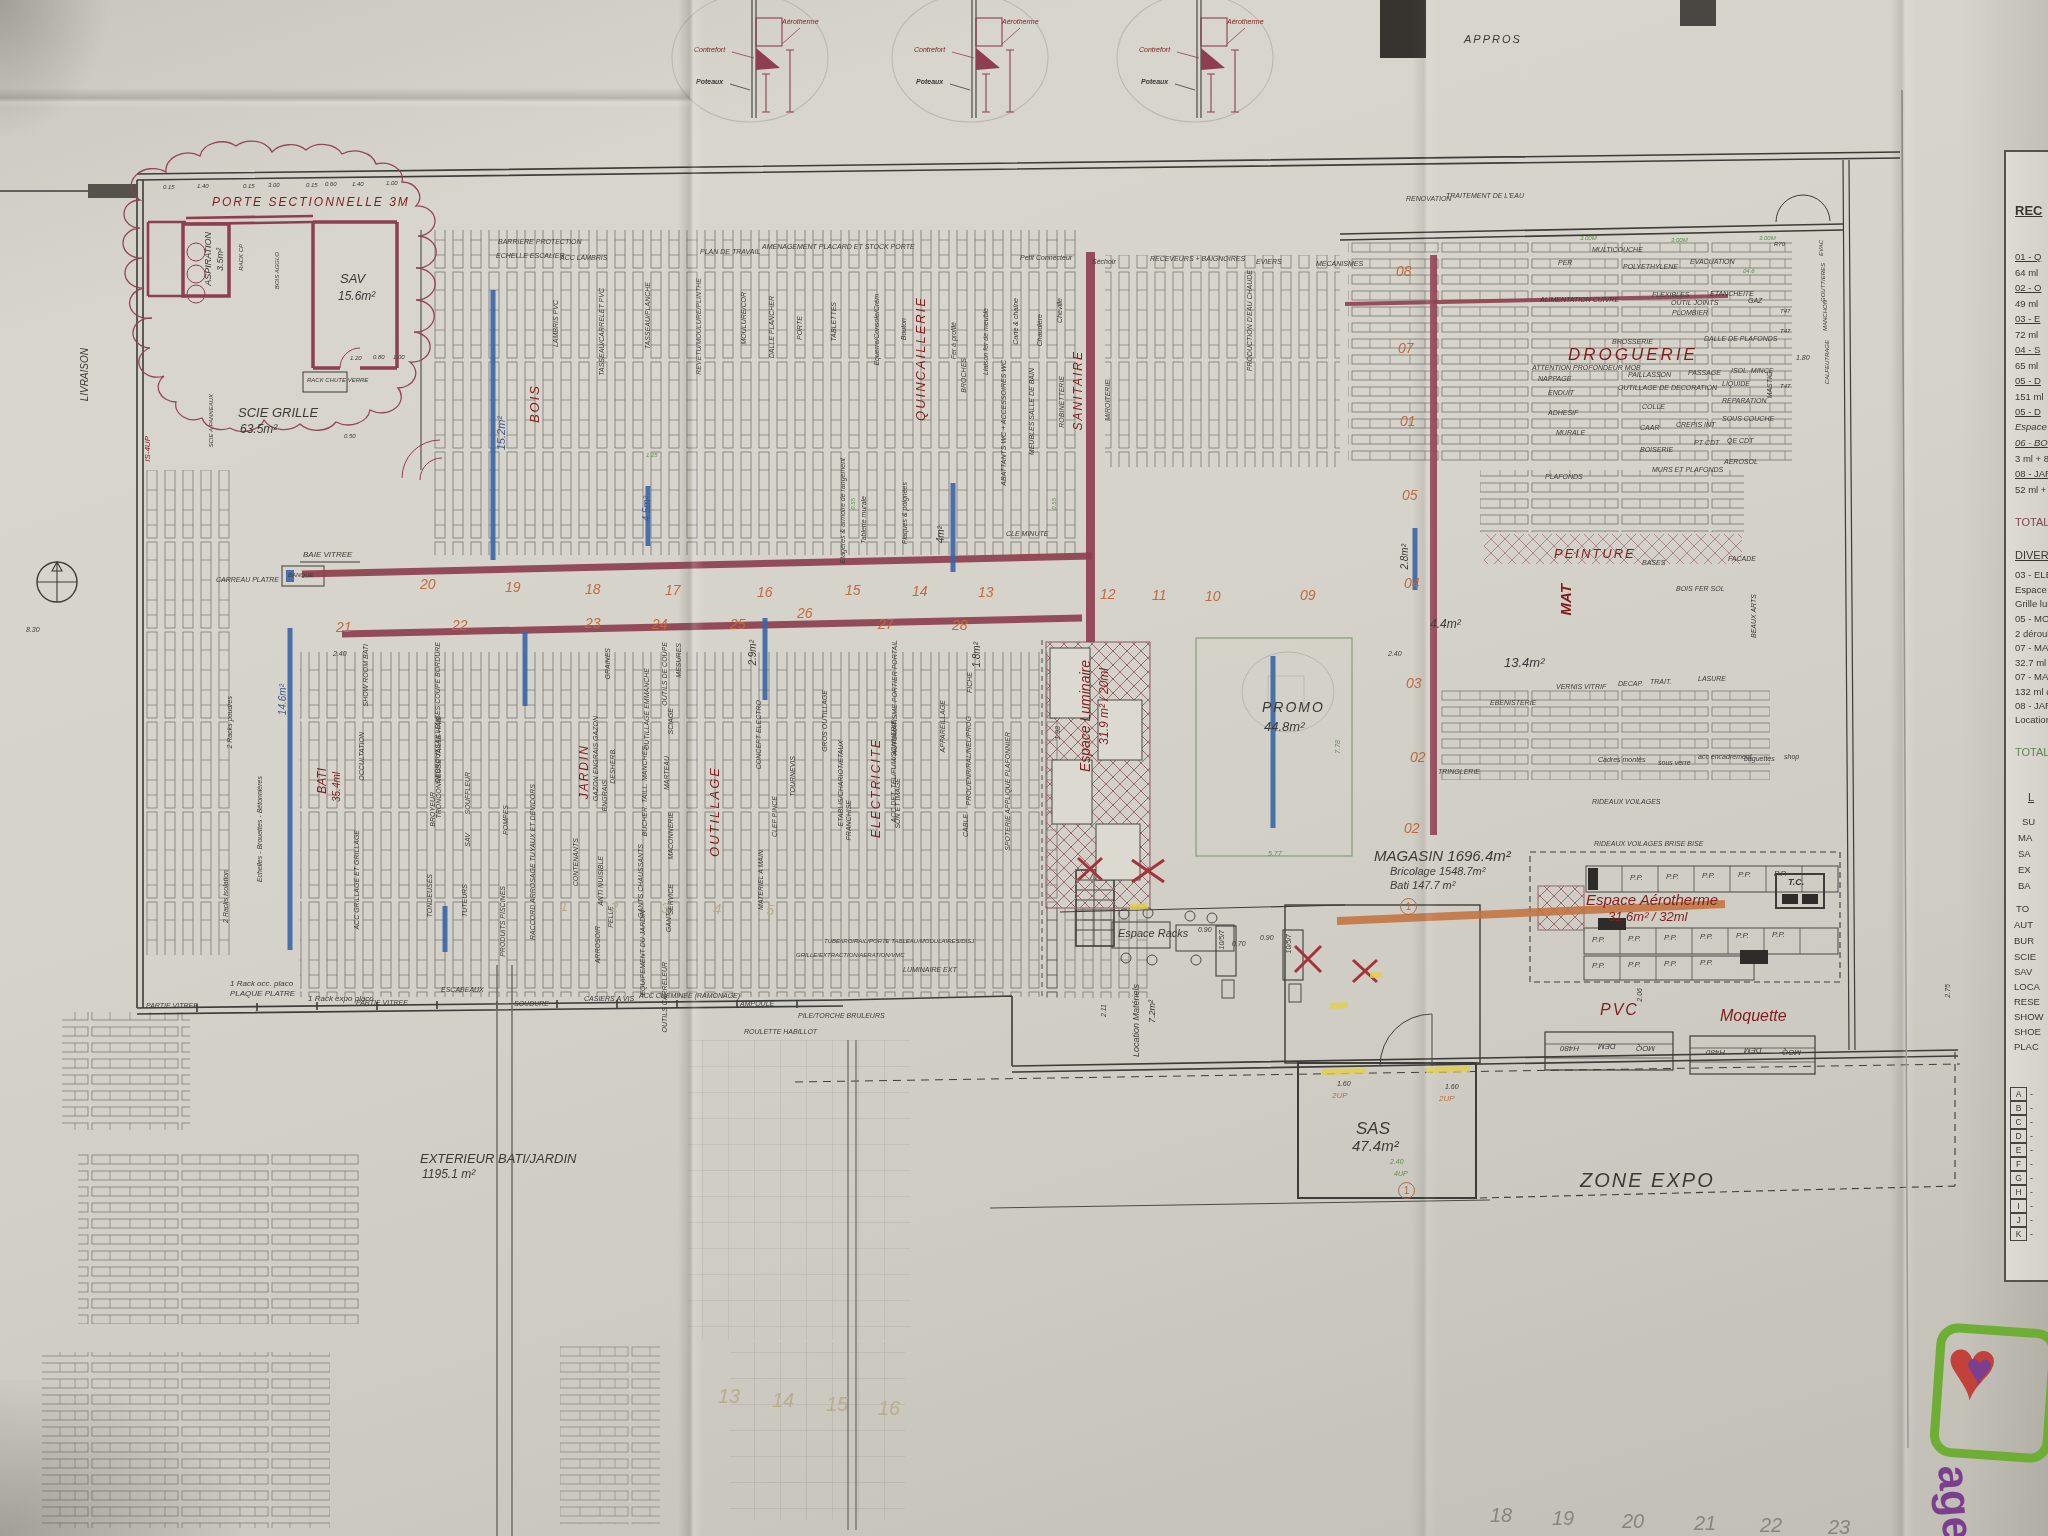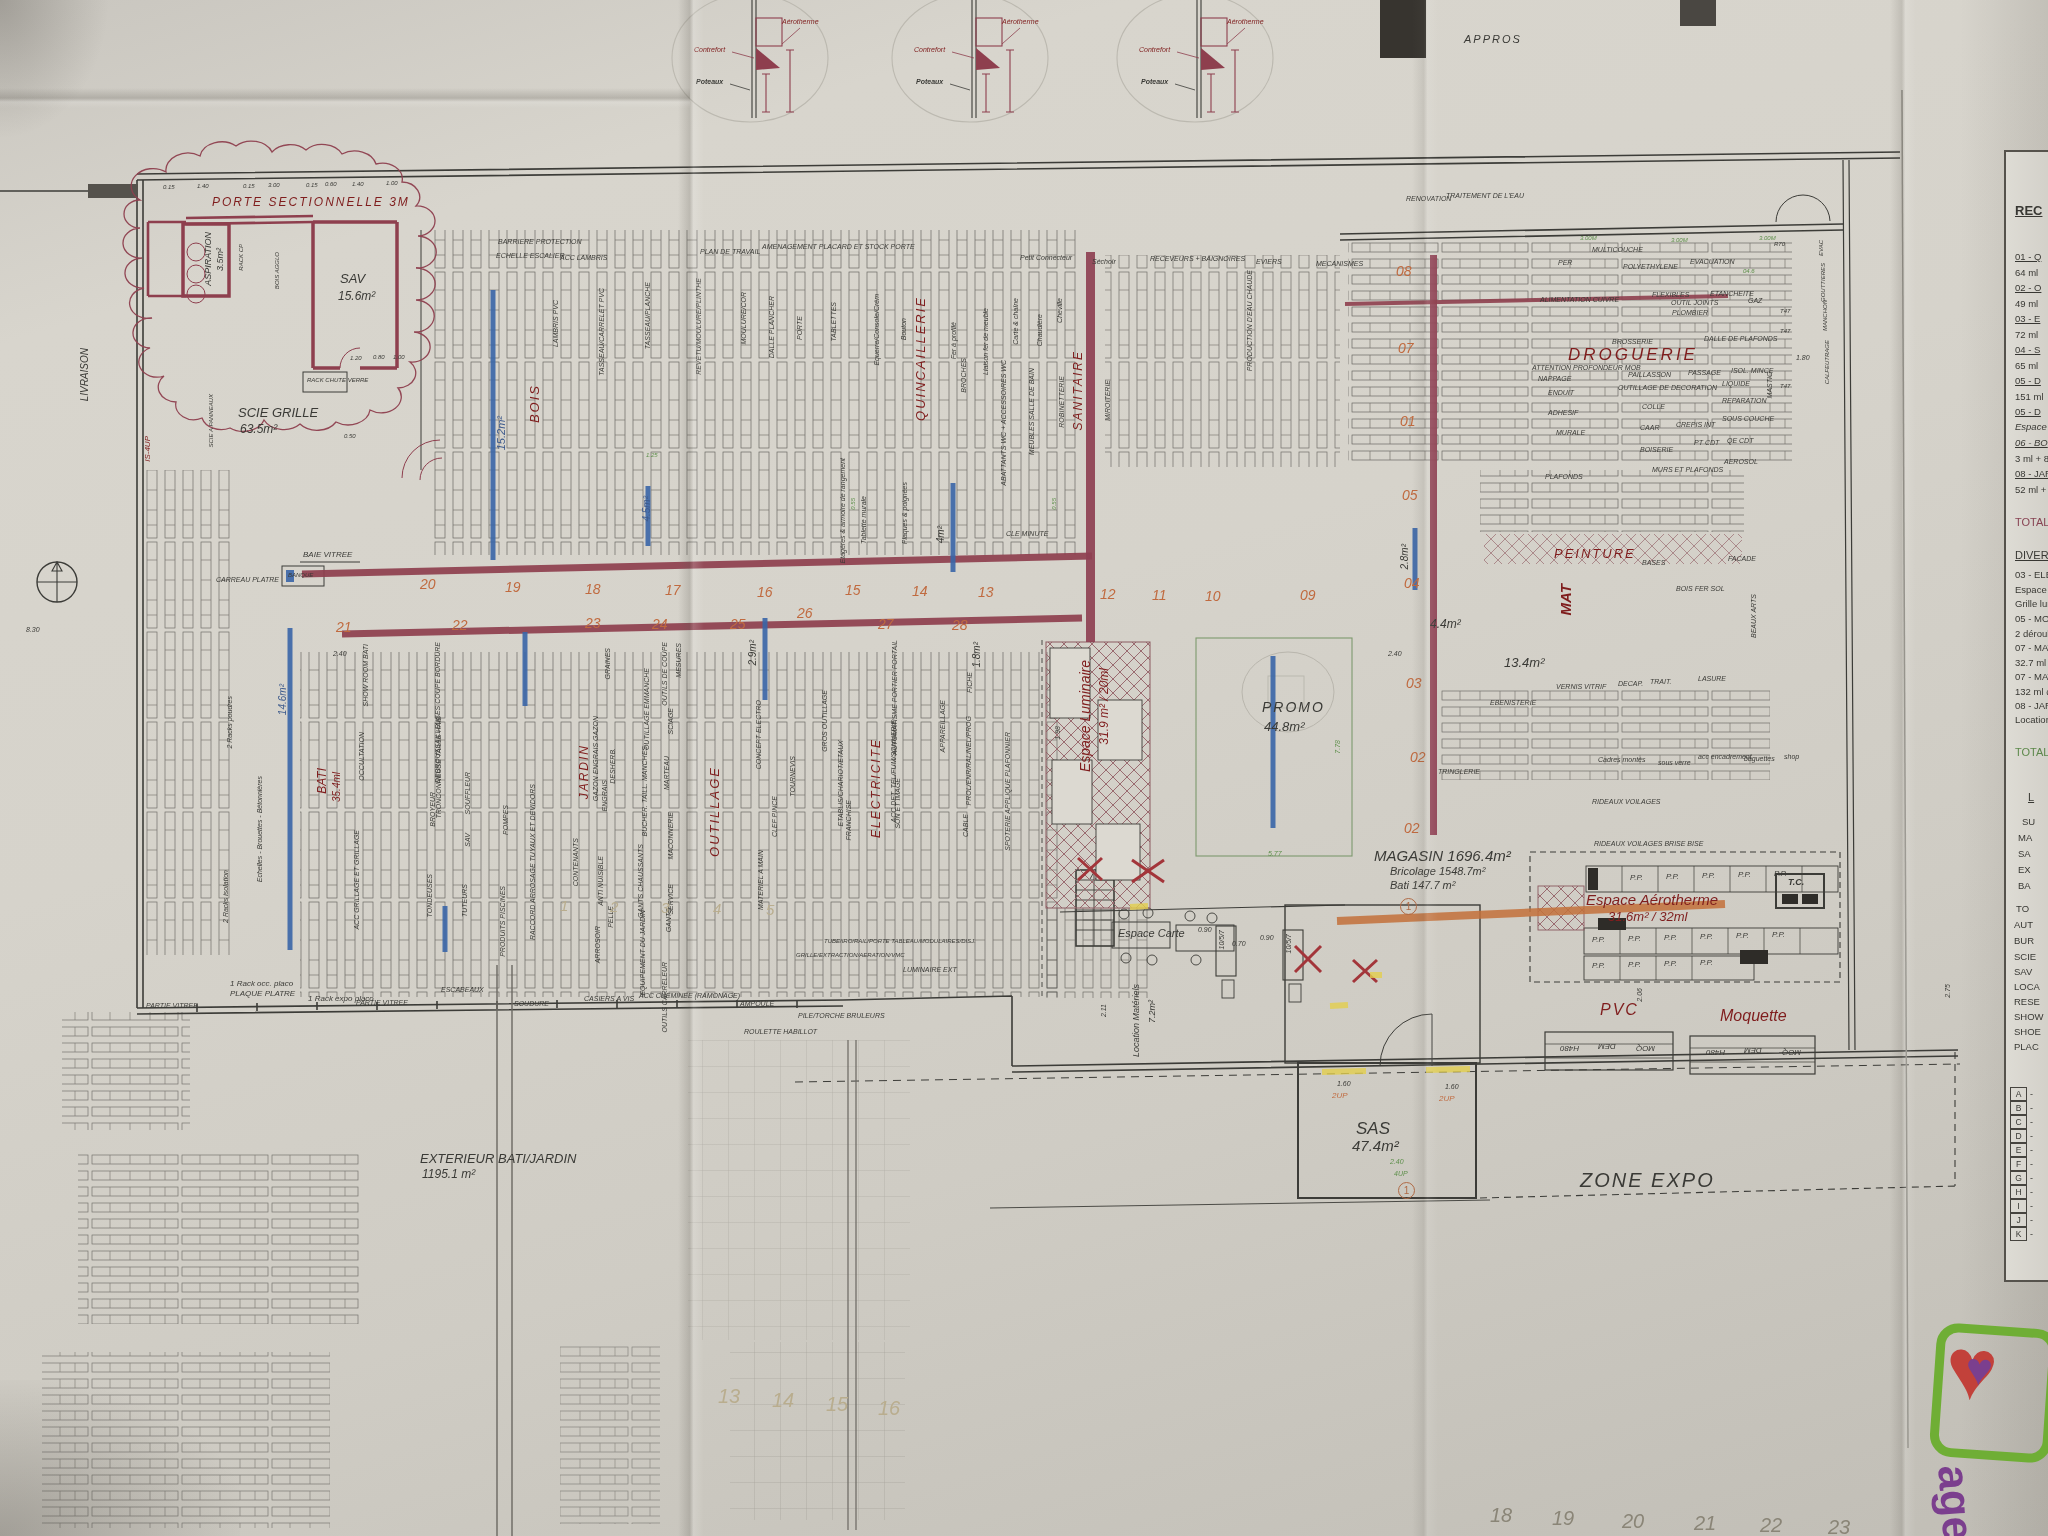--- a/index.html
+++ b/index.html
@@ -247,21 +247,21 @@
   <i class="L m s10 v" style="left:332px;top:772px">35.4ml</i>
   <i class="L m s14 v" style="left:1078px;top:660px">Espace Luminaire</i>
   <i class="L m s12 v" style="left:1098px;top:668px">31.9 m² / 20ml</i>
   <i class="L s14 ls" style="left:1262px;top:700px">PROMO</i>
   <i class="L s13" style="left:1264px;top:720px">44.8m²</i>
   <i class="L s15" style="left:1374px;top:848px">MAGASIN 1696.4m²</i>
   <i class="L s11" style="left:1390px;top:866px">Bricolage 1548.7m²</i>
   <i class="L s11" style="left:1390px;top:880px">Bati 147.7 m²</i>
   <i class="L m s15" style="left:1586px;top:892px">Espace Aérotherme</i>
   <i class="L m s13" style="left:1608px;top:910px">31.6m² / 32ml</i>
-  <i class="L s11" style="left:1118px;top:928px">Espace Carte</i>
+  <i class="L s11" style="left:1118px;top:928px">Espace Racks</i>
   <i class="L s9 v" style="left:1132px;top:984px">Location Matériels</i>
   <i class="L s9 v" style="left:1148px;top:1000px">7.2m²</i>
   <i class="L m s16 ls" style="left:1600px;top:1002px">PVC</i>
   <i class="L m s16" style="left:1720px;top:1008px">Moquette</i>
   <i class="L s9 bd" style="left:1788px;top:878px">T.C.</i>
   <i class="L s17" style="left:1356px;top:1120px">SAS</i>
   <i class="L s15" style="left:1352px;top:1138px">47.4m²</i>
   <i class="L s20 ls" style="left:1580px;top:1170px">ZONE EXPO</i>
   <i class="L s13" style="left:420px;top:1152px">EXTERIEUR BATI/JARDIN</i>
   <i class="L s12" style="left:422px;top:1168px">1195.1 m²</i>

